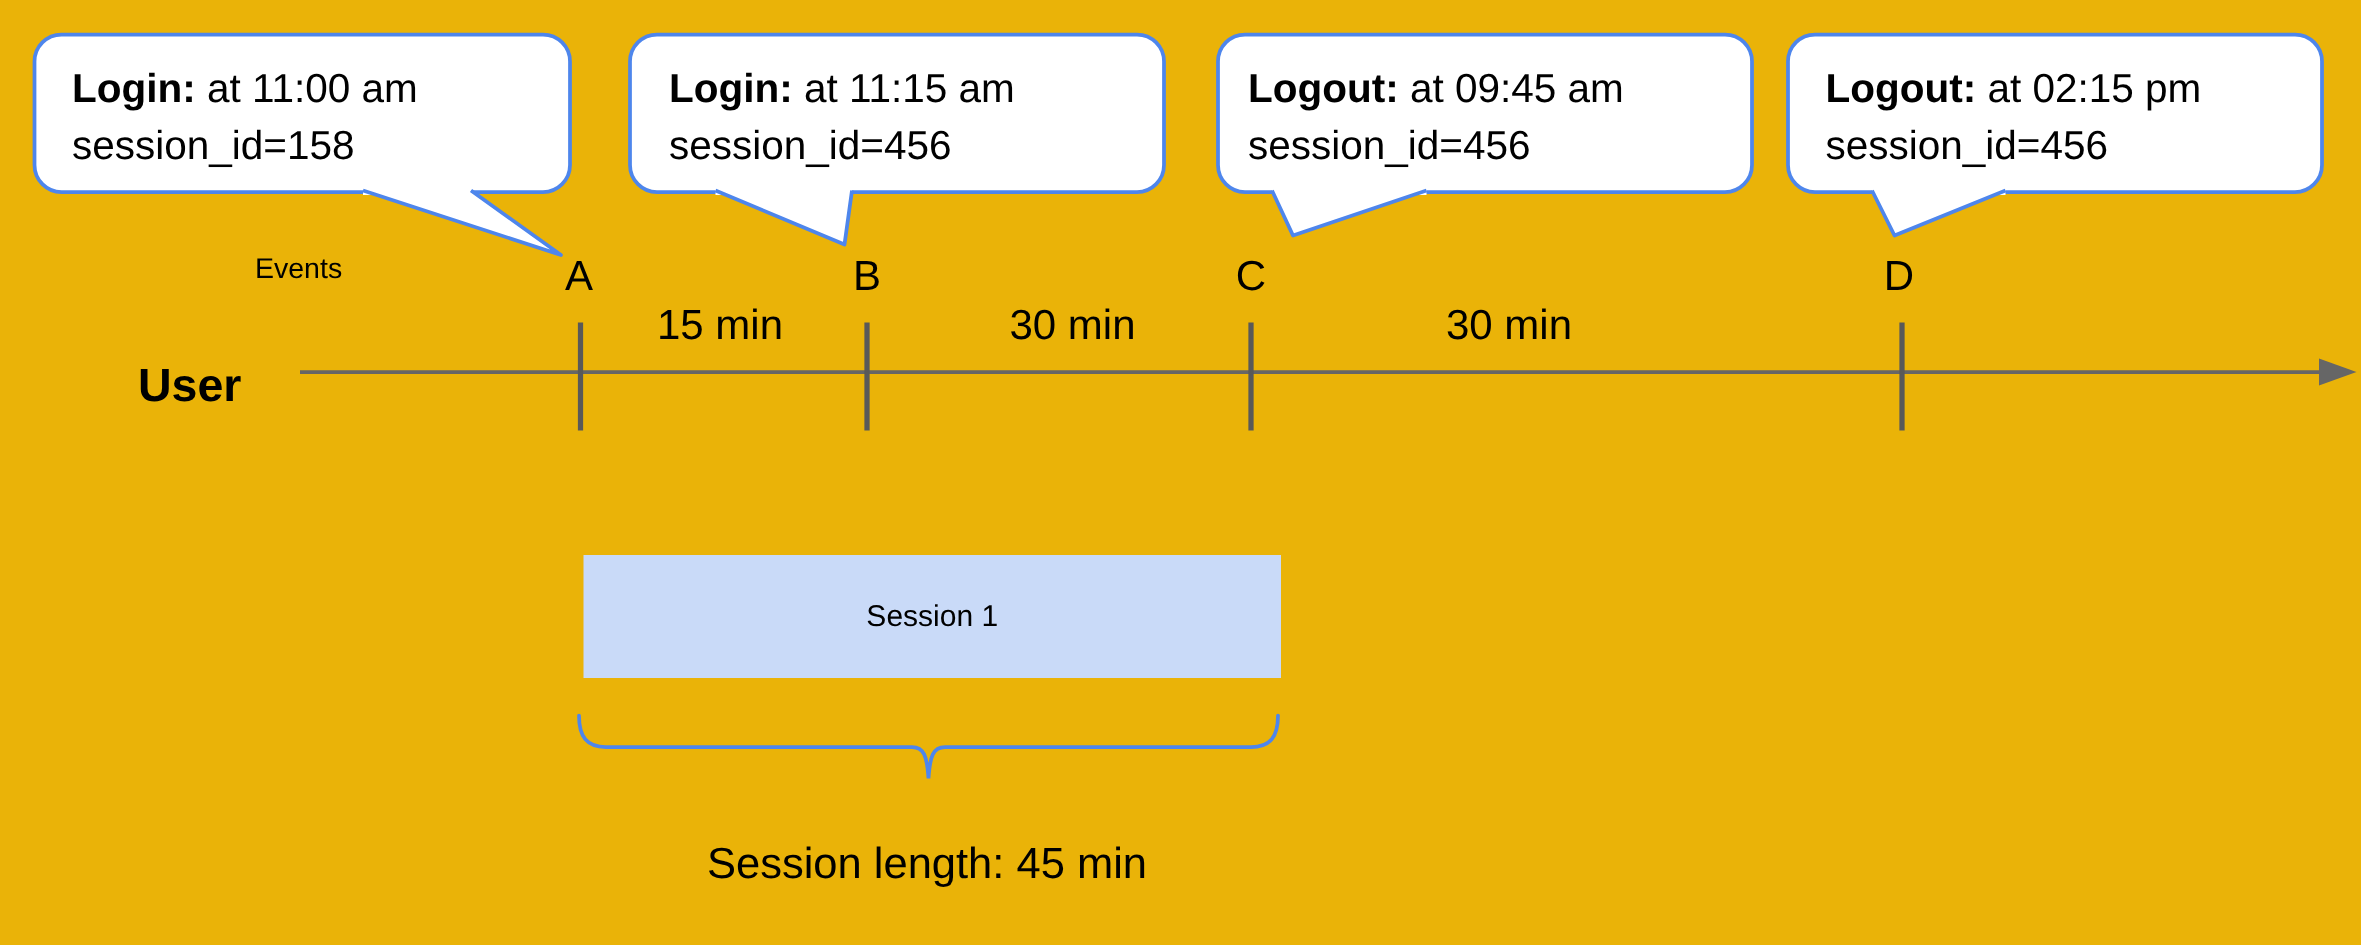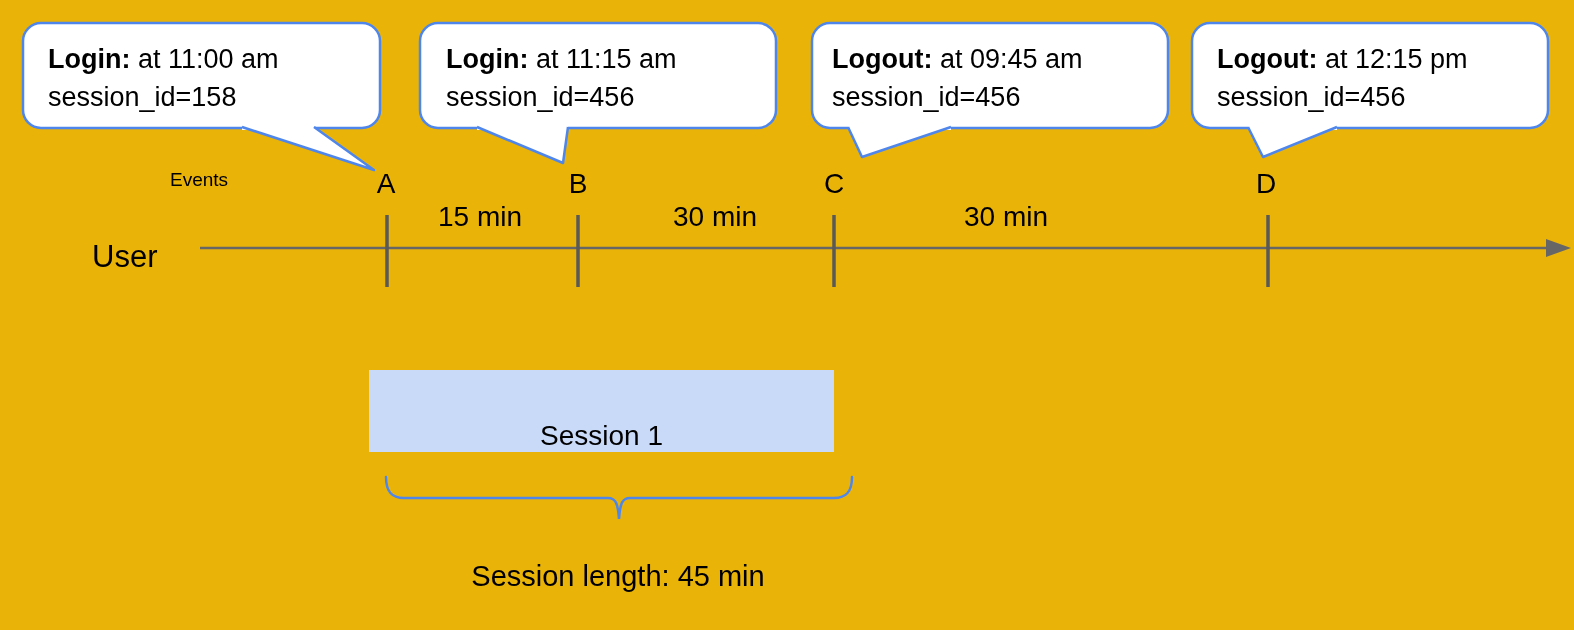--- a/index.html
+++ b/index.html
@@ -23,38 +23,39 @@
   }
   .callout-text .b { font-weight: bold; }
 
   .events-label {
     position: absolute; left: 170px; top: 169px;
     font-size: 19px;
   }
   .user-label {
     position: absolute; left: 92px; top: 239px;
     font-size: 31px;
+    font-weight: bold;
   }
   .marker {
     position: absolute; top: 168px;
     font-size: 28px;
     transform: translateX(-50%);
   }
   .interval {
     position: absolute; top: 201px;
     font-size: 28px;
     transform: translateX(-50%);
     white-space: nowrap;
   }
   .session-box {
-    position: absolute; left: 369px; top: 370px;
+    position: absolute; left: 389px; top: 370px;
     width: 465px; height: 82px;
     background: #c9daf8;
-    display: flex; align-items: flex-end; justify-content: center;
-    font-size: 28px;
+    display: flex; align-items: center; justify-content: center;
+    font-size: 20px;
   }
   .session-length {
     position: absolute; left: 618px; top: 560px;
     transform: translateX(-50%);
     font-size: 29px;
     white-space: nowrap;
   }
 </style>
 </head>
 <body>
@@ -102,21 +103,21 @@
   </div>
   <div class="callout-text" style="left:446px">
     <div><span class="b">Login:</span> <span>at 11:15 am</span></div>
     <div>session_id=456</div>
   </div>
   <div class="callout-text" style="left:832px">
     <div><span class="b">Logout:</span> <span>at 09:45 am</span></div>
     <div>session_id=456</div>
   </div>
   <div class="callout-text" style="left:1217px">
-    <div><span class="b">Logout:</span> <span>at 12:15 pm</span></div>
+    <div><span class="b">Logout:</span> <span>at 02:15 pm</span></div>
     <div>session_id=456</div>
   </div>
 
   <div class="events-label">Events</div>
   <div class="user-label">User</div>
 
   <div class="marker" style="left:386px">A</div>
   <div class="marker" style="left:578px">B</div>
   <div class="marker" style="left:834px">C</div>
   <div class="marker" style="left:1266px">D</div>

